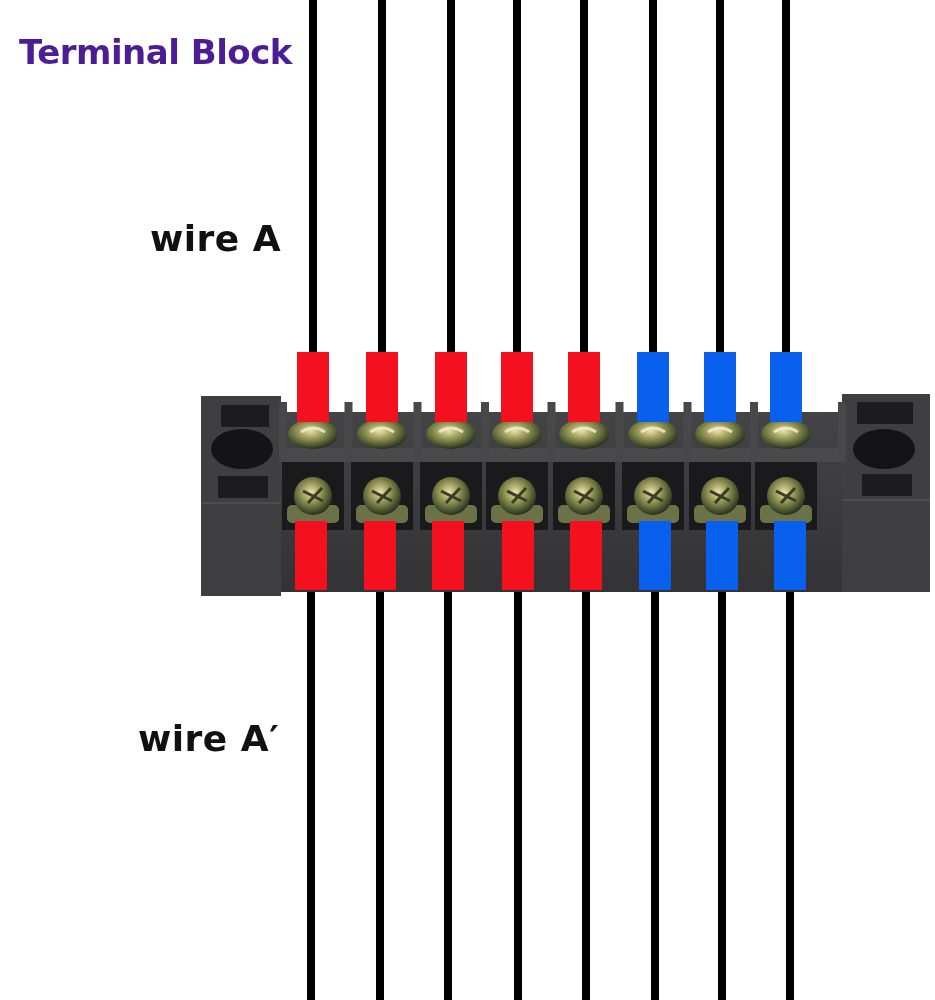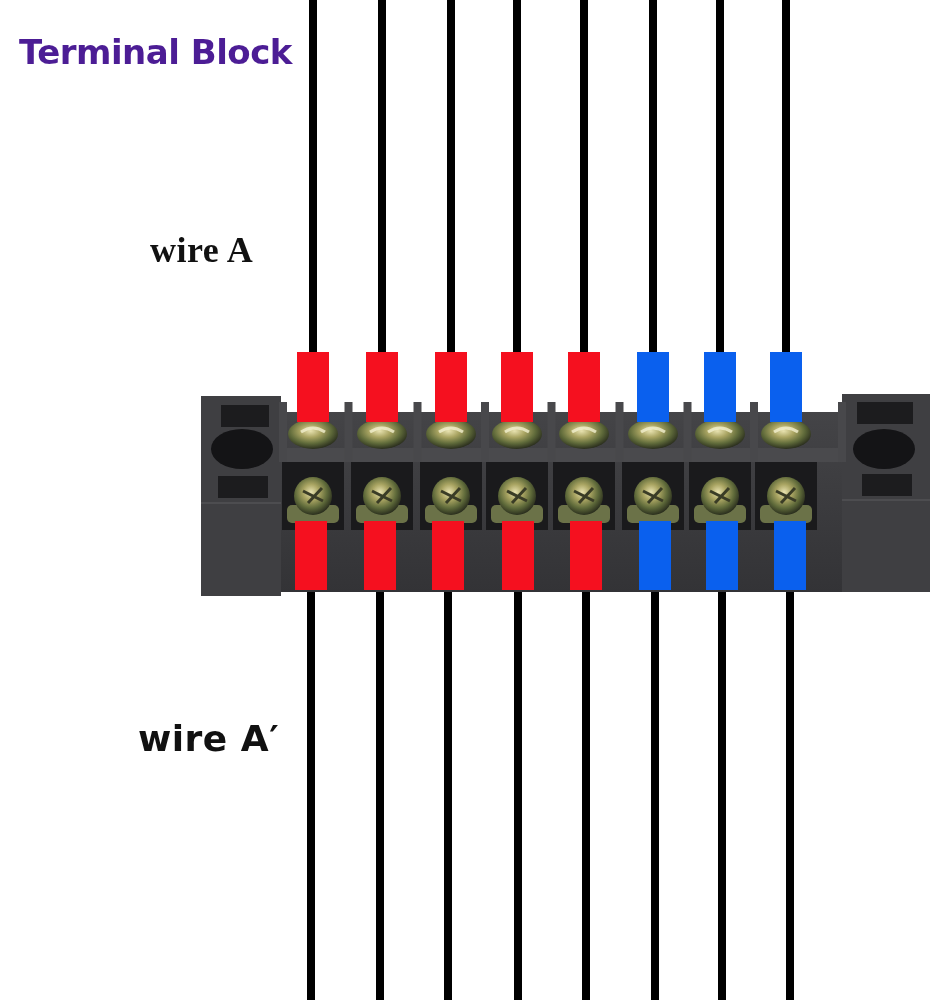--- a/index.html
+++ b/index.html
@@ -1,19 +1,19 @@
 <!DOCTYPE html>
 <html><head>
 <meta charset="utf-8">
 <style>
   html, body { margin: 0; padding: 0; background: #ffffff; }
   body { width: 935px; height: 1000px; position: relative; overflow: hidden; font-family: "DejaVu Sans", sans-serif; }
   .title { position: absolute; left: 4px; top: 32px; font-size: 34px; font-weight: bold; color: #4c1d95; letter-spacing: -0.5px; margin-left: 15px; }
   .label { position: absolute; font-size: 36px; font-weight: bold; color: #111111; letter-spacing: 0.5px; }
-  .label-a { left: 150px; top: 229px; font-family: Liberation Serif, serif; }
+  .label-a { left: 150px; top: 218px; }
   .label-a2 { left: 138px; top: 718px; }
   svg.diagram { position: absolute; left: 0; top: 0; }
 </style>
 </head>
 <body>
 
 <div class="title">Terminal Block</div>
 <div class="label label-a">wire A</div>
 <div class="label label-a2">wire A′</div>
 

